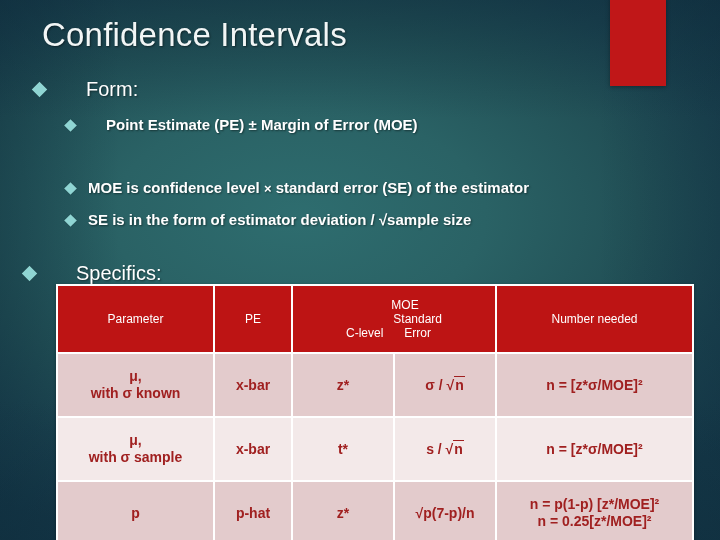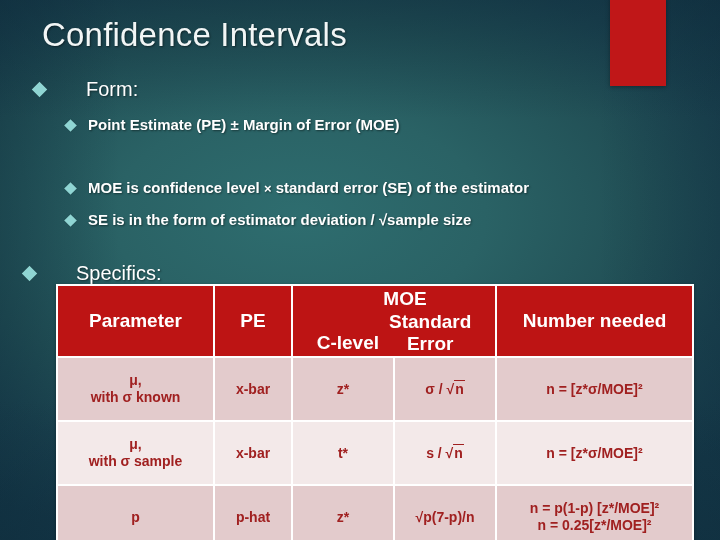--- a/index.html
+++ b/index.html
@@ -100,21 +100,21 @@
     font-weight: 400;
     margin-left: 28px;
   }
   .lvl2 .btext {
     font-size: 15px;
     font-weight: bold;
   }
 
   #b-form      { left: 34px;  top: 78px; }
   #b-specifics { left: 24px;  top: 262px; z-index: 2; }
-  #b-p1 { left: 66px; top: 116px; }
+  #b-p1 { left: 66px; top: 116px; gap: 18px; }
   #b-p2 { left: 66px; top: 148px; }
   #b-p3 { left: 66px; top: 179px; }
   #b-p4 { left: 66px; top: 211px; }
 
   .times { font-size: 13px; }
 
   
   #spec-table {
     position: absolute;
     left: 56px;
@@ -131,23 +131,23 @@
   #spec-table td {
     padding: 2px 4px;
     text-align: center;
     vertical-align: middle;
     font-size: 13px;
     line-height: 1.18;
   }
   #spec-table thead th {
     background: #bd1414;
     color: #ffffff;
-    font-weight: bold;
+    font-weight: normal;
     height: 62px;
-    font-size: 19px;
+    font-size: 12px;
   }
   #spec-table tbody td {
     color: #a02020;
     font-weight: bold;
     height: 58px;
     font-size: 14px;
   }
   tr.row-odd td  { background: #e3cbcc; }
   tr.row-even td { background: #f3e9e9; }
 

